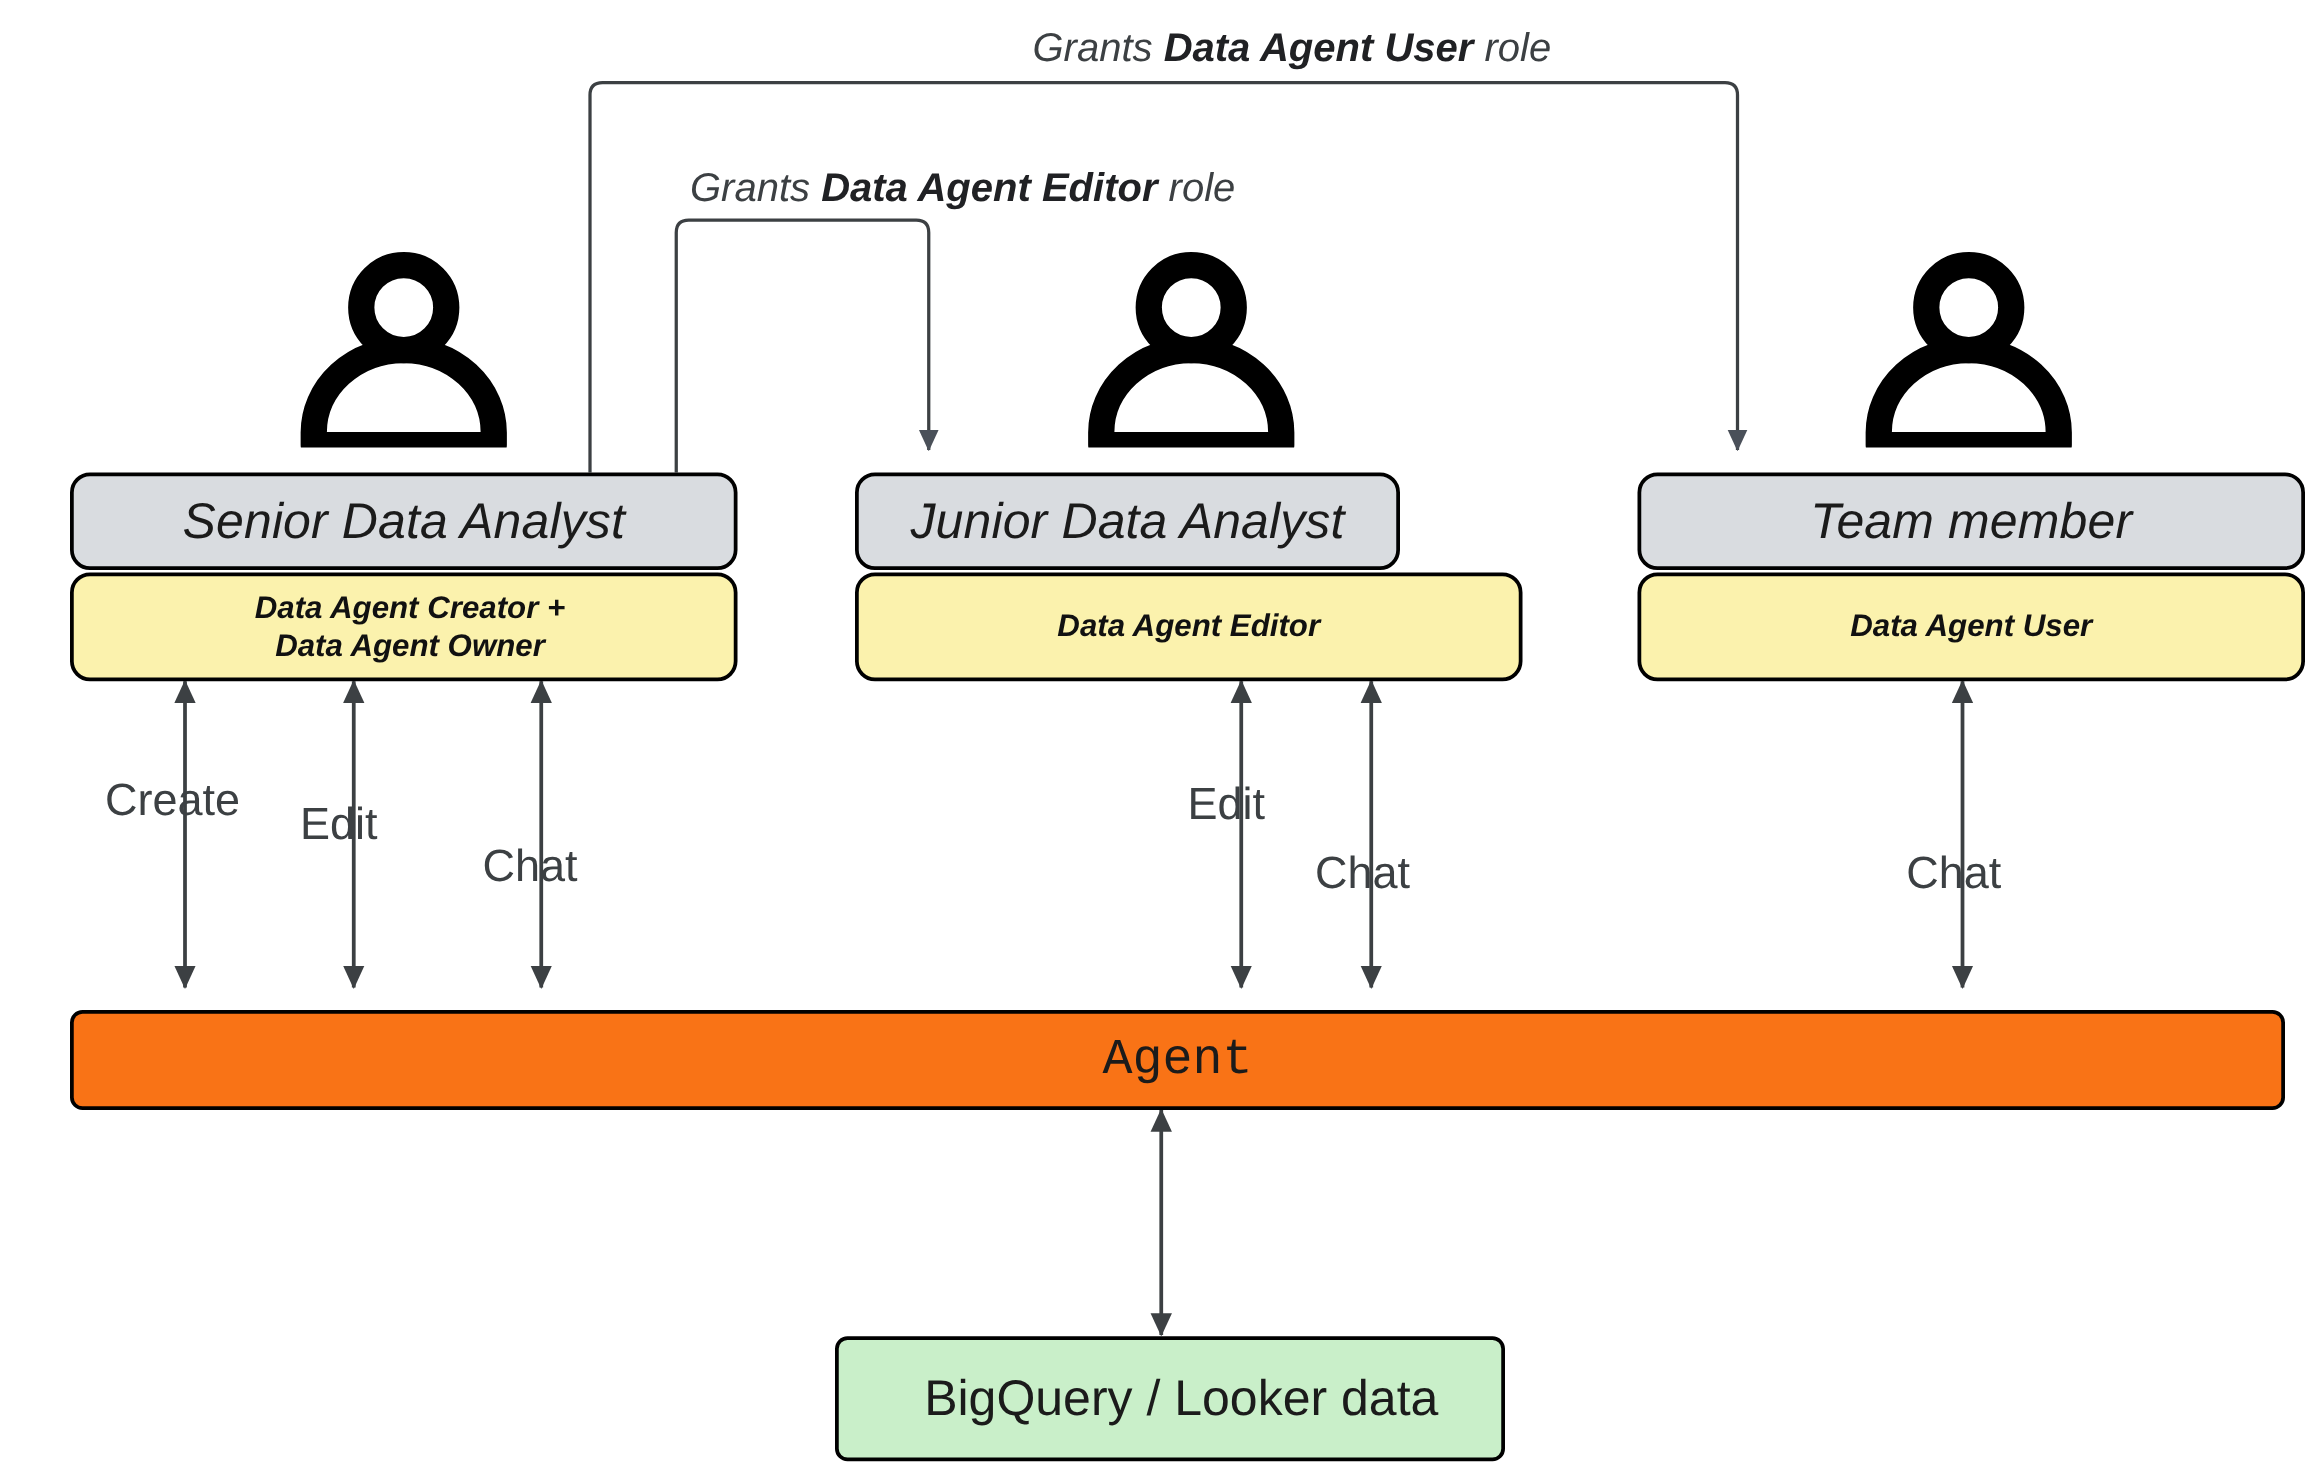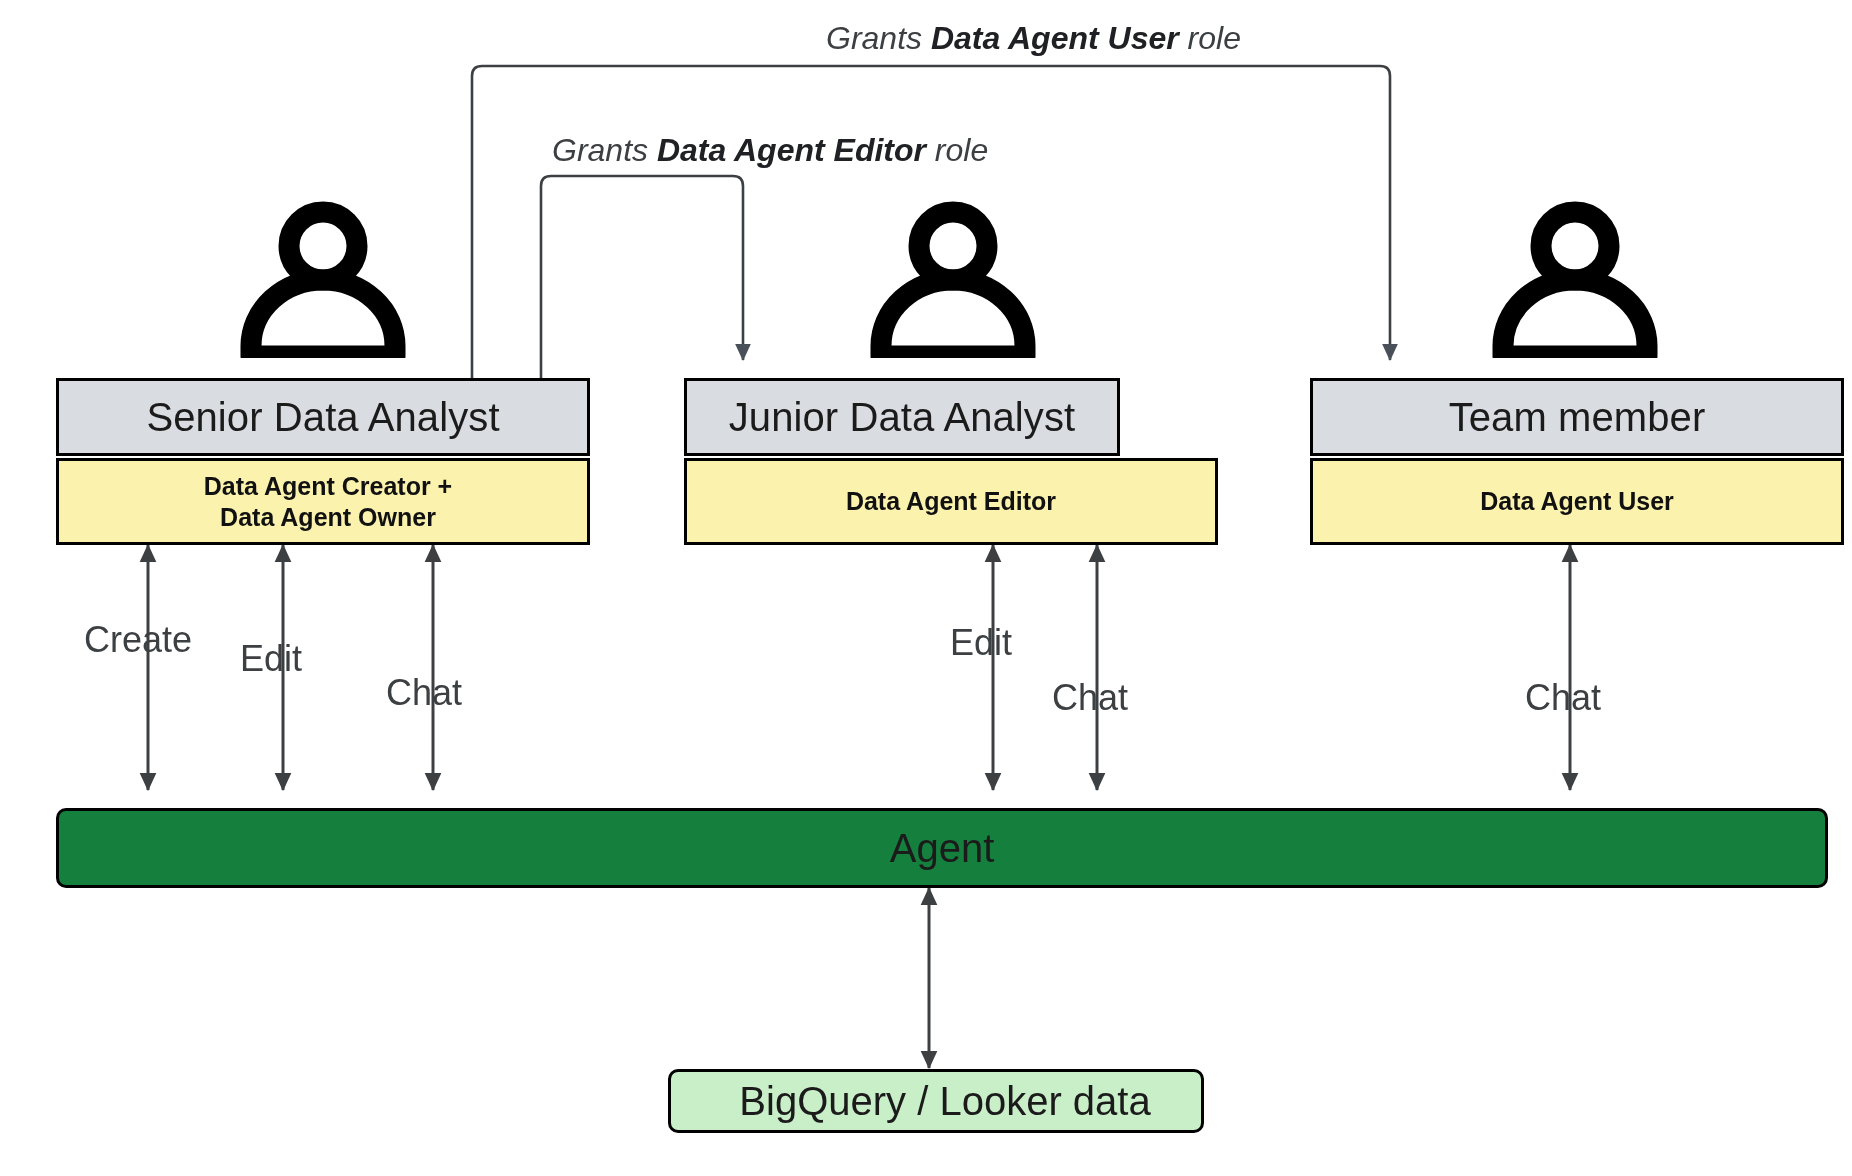--- a/index.html
+++ b/index.html
@@ -32,25 +32,26 @@
   }
   .person-icon {
     position: absolute;
     width: 170px;
     height: 160px;
   }
   .card {
     position: absolute;
     box-sizing: border-box;
     border: 3px solid #000000;
-    border-radius: 0;
+    border-radius: 16px;
     display: flex;
     align-items: center;
     justify-content: center;
     text-align: center;
+    font-style: italic;
   }
   .card-title {
     background: #d9dce0;
     font-size: 40px;
     color: #1b1b1b;
     font-weight: 400;
     letter-spacing: .1px;
   }
   .card-role {
     background: #fbf2ad;
@@ -66,21 +67,22 @@
     box-sizing: border-box;
     border: 3px solid #000000;
     border-radius: 10px;
     display: flex;
     align-items: center;
     justify-content: center;
     font-size: 40px;
     color: #1b1b1b;
   }
   .bar-agent {
-    background: #15803d;
+    background: #f97316;
+    font-family: Liberation Mono, monospace;
   }
   .bar-data {
     background: #c9efc9;
   }
 
   
   .edge-label {
     position: absolute;
     font-size: 36px;
     color: #3c4043;
@@ -190,17 +192,17 @@
   <div class="edge-label" style="left:240px; top:641px;">Edit</div>
   <div class="edge-label" style="left:386px; top:675px;">Chat</div>
   <div class="edge-label" style="left:950px; top:625px;">Edit</div>
   <div class="edge-label" style="left:1052px; top:680px;">Chat</div>
   <div class="edge-label" style="left:1525px; top:680px;">Chat</div>
 
   <div class="bar bar-agent" style="left:56px; top:808px; width:1772px; height:80px;">
     <span>Agent</span>
   </div>
 
-  <div class="bar bar-data" style="left:668px; top:1069px; width:536px; height:64px;padding-left:18px;">
+  <div class="bar bar-data" style="left:668px; top:1069px; width:536px; height:100px;padding-left:18px;">
     <span>BigQuery / Looker data</span>
   </div>
 
 </div>
 
 </body></html>

